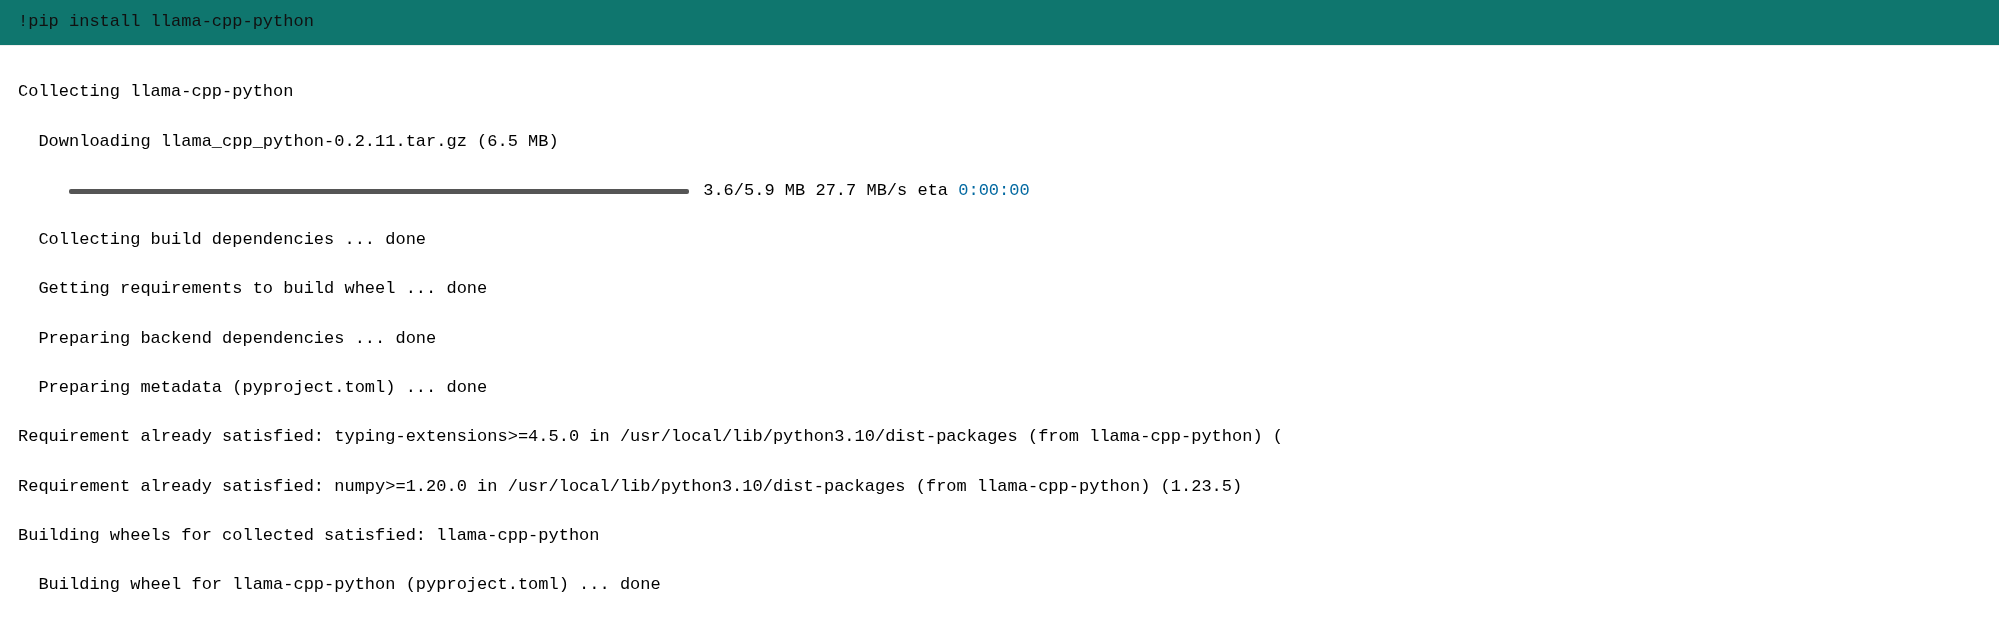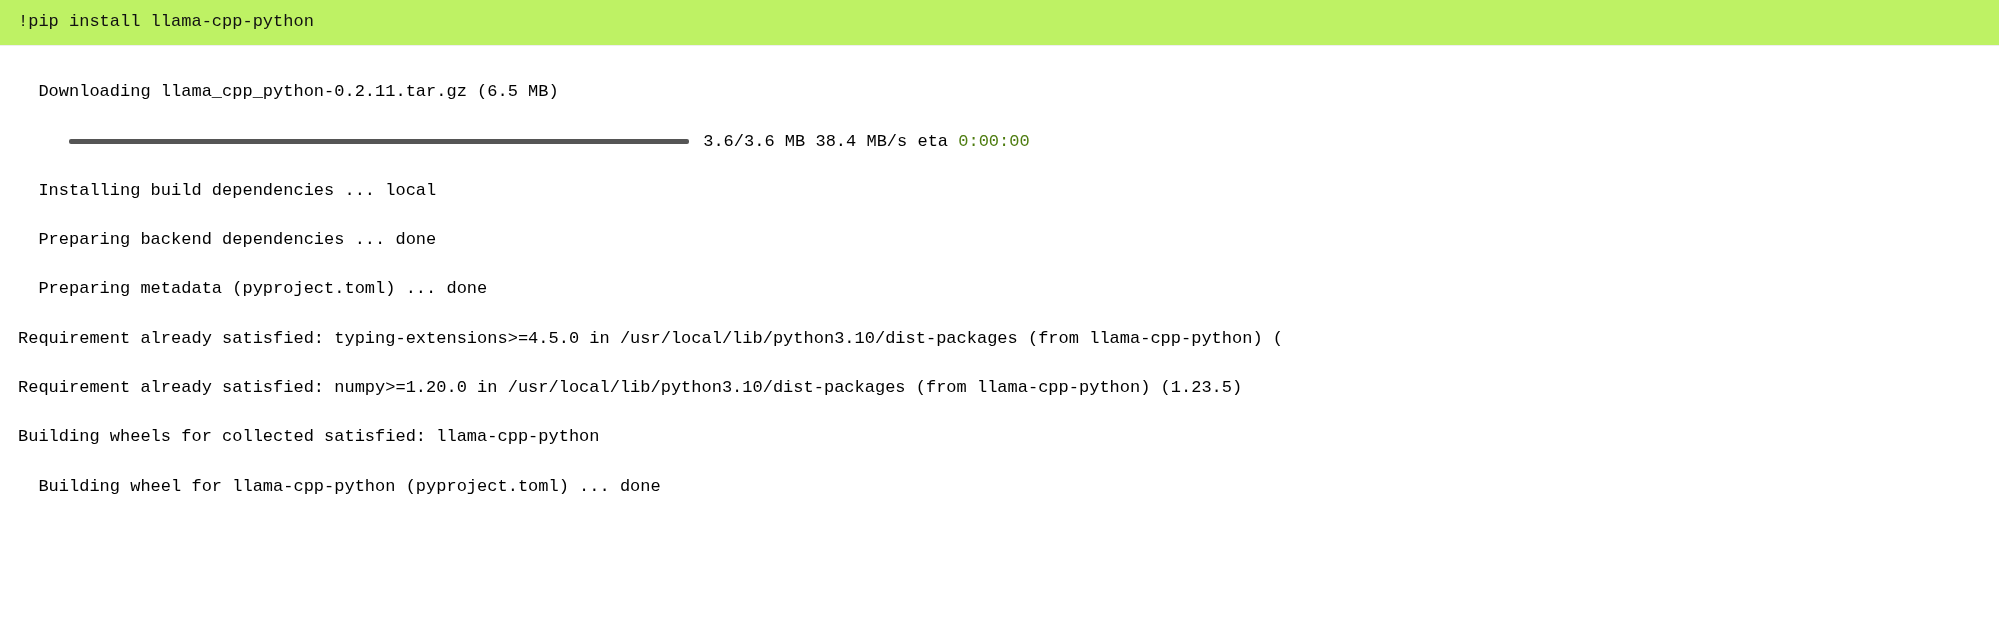--- a/index.html
+++ b/index.html
@@ -11,21 +11,21 @@
       font-family: "Menlo", "Monaco", "Consolas", "Courier New", monospace;
       font-size: 17px;
       line-height: 1.45;
       background: #ffffff;
       color: #000000;
       overflow: hidden;
       width: 1999px;
       height: 636px;
     }
     .code-cell {
-      background: #bef264;
+      background: #0f766e;
       padding: 10px 18px;
       border-bottom: 1px solid #eeeeee;
     }
     .code-cell .magic {
       color: #111;
     }
     .output-cell {
       background: #ffffff;
       padding: 10px 18px 0 18px;
       white-space: pre;
@@ -37,34 +37,36 @@
     }
     .progress-bar {
       display: inline-block;
       height: 5px;
       background: #555;
       border-radius: 2px;
       margin-right: 4px;
       vertical-align: middle;
     }
     .eta {
-      color: #4d7c0f;
+      color: #0369a1;
     }
   </style>
 </head>
 <body>
 
 <div class="code-cell">
   <span class="magic">!pip install llama-cpp-python</span>
 </div>
 
 <div class="output-cell">
+<div>Collecting llama-cpp-python</div>
 <div>  Downloading llama_cpp_python-0.2.11.tar.gz (6.5 MB)</div>
-<div class="progress-row"><span>     </span><span class="progress-bar" style="width:620px;"></span><span> 3.6/3.6 MB 38.4 MB/s eta </span><span class="eta">0:00:00</span></div>
-<div>  Installing build dependencies ... local</div>
+<div class="progress-row"><span>     </span><span class="progress-bar" style="width:620px;"></span><span> 3.6/5.9 MB 27.7 MB/s eta </span><span class="eta">0:00:00</span></div>
+<div>  Collecting build dependencies ... done</div>
+<div>  Getting requirements to build wheel ... done</div>
 <div>  Preparing backend dependencies ... done</div>
 <div>  Preparing metadata (pyproject.toml) ... done</div>
 <div>Requirement already satisfied: typing-extensions&gt;=4.5.0 in /usr/local/lib/python3.10/dist-packages (from llama-cpp-python) (</div>
 <div>Requirement already satisfied: numpy&gt;=1.20.0 in /usr/local/lib/python3.10/dist-packages (from llama-cpp-python) (1.23.5)</div>
 <div>Building wheels for collected satisfied: llama-cpp-python</div>
 <div>  Building wheel for llama-cpp-python (pyproject.toml) ... done</div>
 
 
 
 

